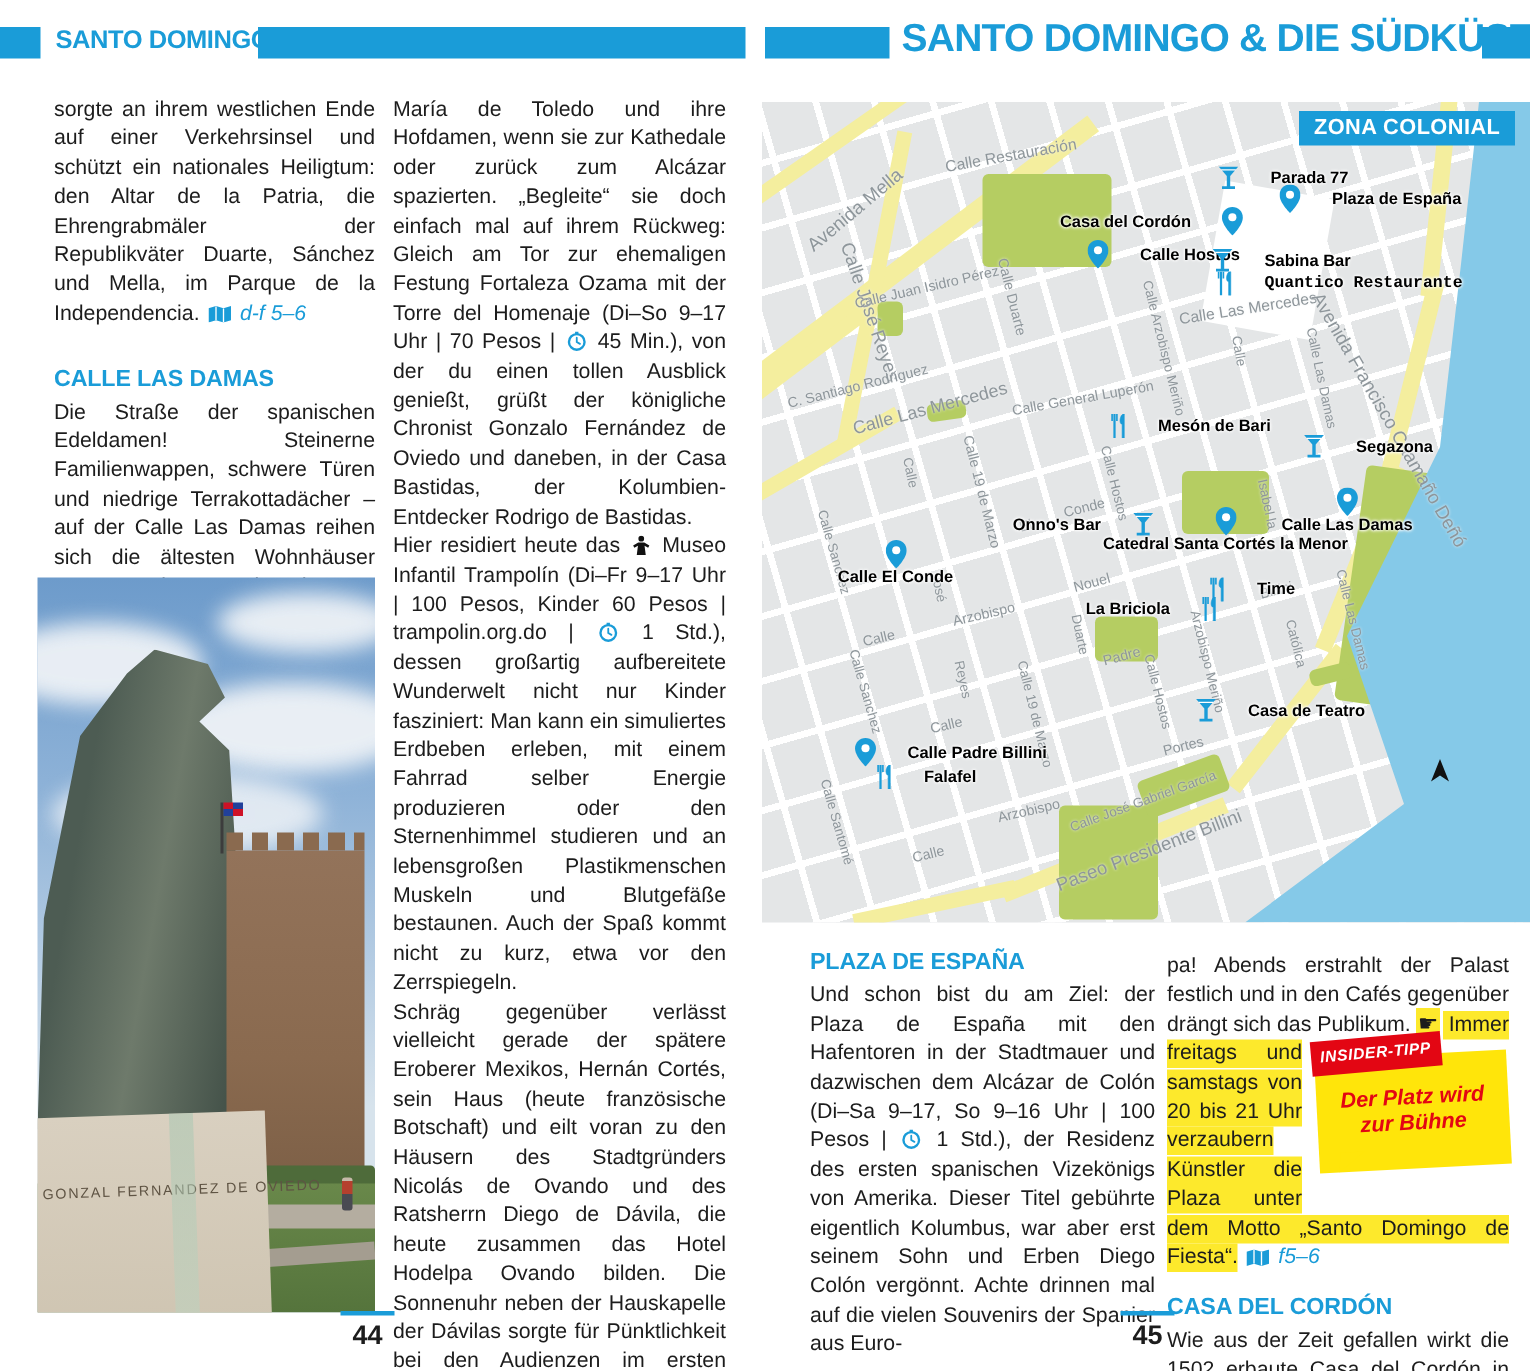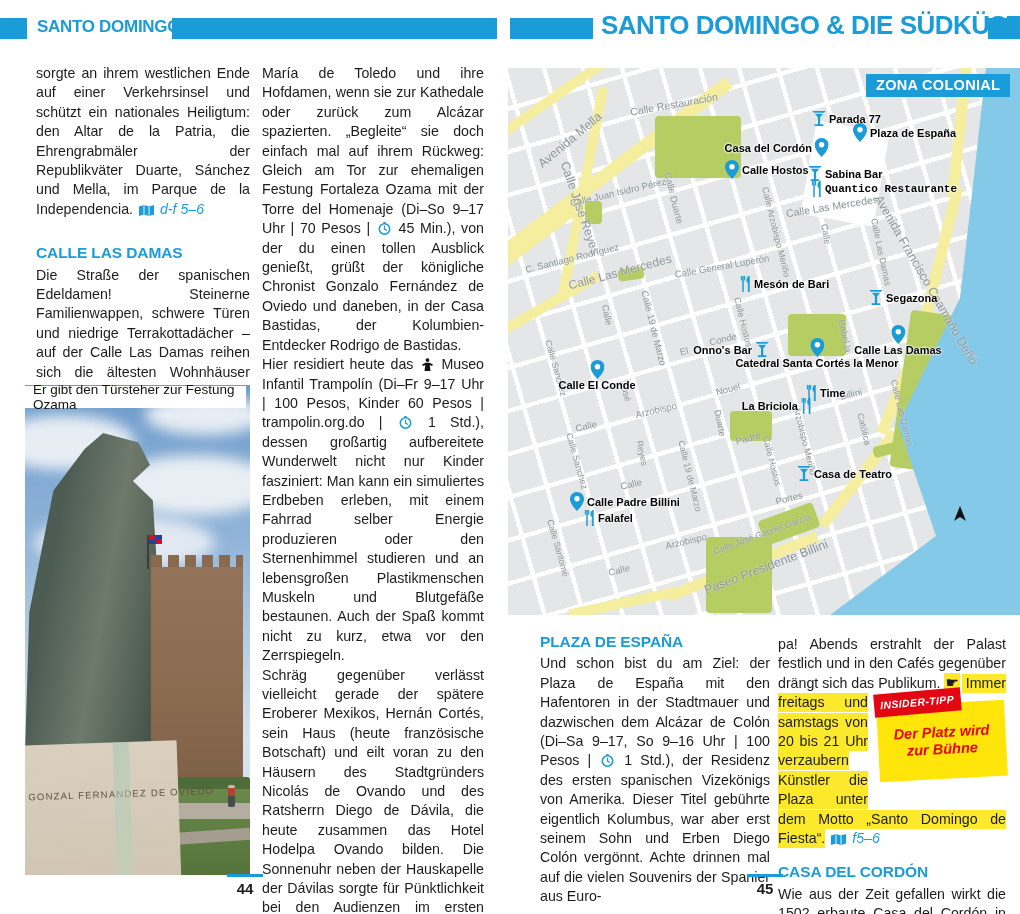--- a/index.html
+++ b/index.html
@@ -58,34 +58,34 @@
   #map{position:absolute;left:508px;top:68px;width:512px;height:547px;background:#e4e6e7;overflow:hidden;}
   #grid{position:absolute;inset:0;background-image:
       repeating-linear-gradient(74deg,transparent 0,transparent 33px,#fff 33px,#fff 37.5px),
       repeating-linear-gradient(164deg,transparent 0,transparent 37px,#fff 37px,#fff 41.5px);}
   .yroad{position:absolute;background:#f4ee9e;}
   .park{position:absolute;background:#b5cd62;border-radius:4px;}
   .wblock{position:absolute;background:#ffffff;}
   #water{position:absolute;inset:0;background:#85c9e8;
      clip-path:polygon(478px 0,512px 0,512px 547px,322px 547px,428px 468px,390px 356px,452px 230px,466px 108px);}
   .stlabel{position:absolute;color:#8e969b;white-space:nowrap;text-shadow:0 0 2px #eef0f1;}
-  .poi{position:absolute;display:flex;align-items:center;gap:3px;}
+  .poi{position:absolute;display:flex;align-items:center;gap:21px;}
   .poi-col{flex-direction:column;gap:0;}
   .poi-label{font-weight:700;font-size:11px;color:#000;white-space:nowrap;
      text-shadow:0 0 2px #fff,0 0 2px #fff,0 0 3px #fff;}
   #zonebox{position:absolute;left:358px;top:6px;background:#1a9cd8;color:#fff;font-weight:700;
      font-size:14.5px;letter-spacing:.3px;padding:3px 10px 4px;}
   #scalebar{position:absolute;left:378px;top:462px;width:110px;text-align:center;color:#111;}
   #scaleline{border-top:2.5px solid #111;position:relative;margin:2px 0;}
   #scaleline:before,#scaleline:after{content:"";position:absolute;top:-6px;width:2px;height:9px;background:#111;}
   #scaleline:before{left:0;} #scaleline:after{right:0;}
   .scaletxt{font-weight:700;font-size:12.5px;line-height:14px;}
   #northarrow{position:absolute;left:444px;top:438px;}
   
-  .pagenum{position:absolute;width:40px;text-align:center;font-weight:700;font-size:15px;}
+  .pagenum{position:absolute;width:40px;text-align:center;font-weight:700;font-size:18px;}
   .pagenum:before{content:"";display:block;height:3px;background:#1a9cd8;margin:0 2px 3px;}
 </style>
 </head>
 <body>
 
 <div id="page">
 
   <div class="bar" style="left:0;top:18px;width:27px;"></div>
   <div id="htitle-left" class="htitle">SANTO DOMINGO</div>
   <div class="bar" style="left:172px;top:18px;width:325px;"></div>
@@ -128,21 +128,20 @@
     <div id="flag"></div>
     <div id="tower"></div>
     <div id="treeline"></div>
     <div id="lawn"></div>
     <div id="path"></div>
     <div id="path2"></div>
     <div id="person"></div>
     <div id="pedestal">
       <div id="inscription">GONZAL   FERNANDEZ DE OVIEDO</div>
     </div>
-    <div id="caption">Er gibt den Türsteher zur Festung Ozama</div>
   </div>
 
   <div id="map">
     <div id="grid"></div>
     <div id="yroads">
         <div class="yroad" style="left: -40px; top: 95px; width: 290px; height: 13px; transform: rotate(-37deg);"></div>
         <div class="yroad" style="left: -20px; top: 18px; width: 150px; height: 10px; transform: rotate(-35deg);"></div>
         <div class="yroad" style="left: -35px; top: 168px; width: 120px; height: 10px; transform: rotate(-37deg);"></div>
         <div class="yroad" style="left: -12px; top: 230px; width: 110px; height: 10px; transform: rotate(-30deg);"></div>
         <div class="yroad" style="left: 70px; top: 18px; width: 10px; height: 212px; transform: rotate(11deg);"></div>

